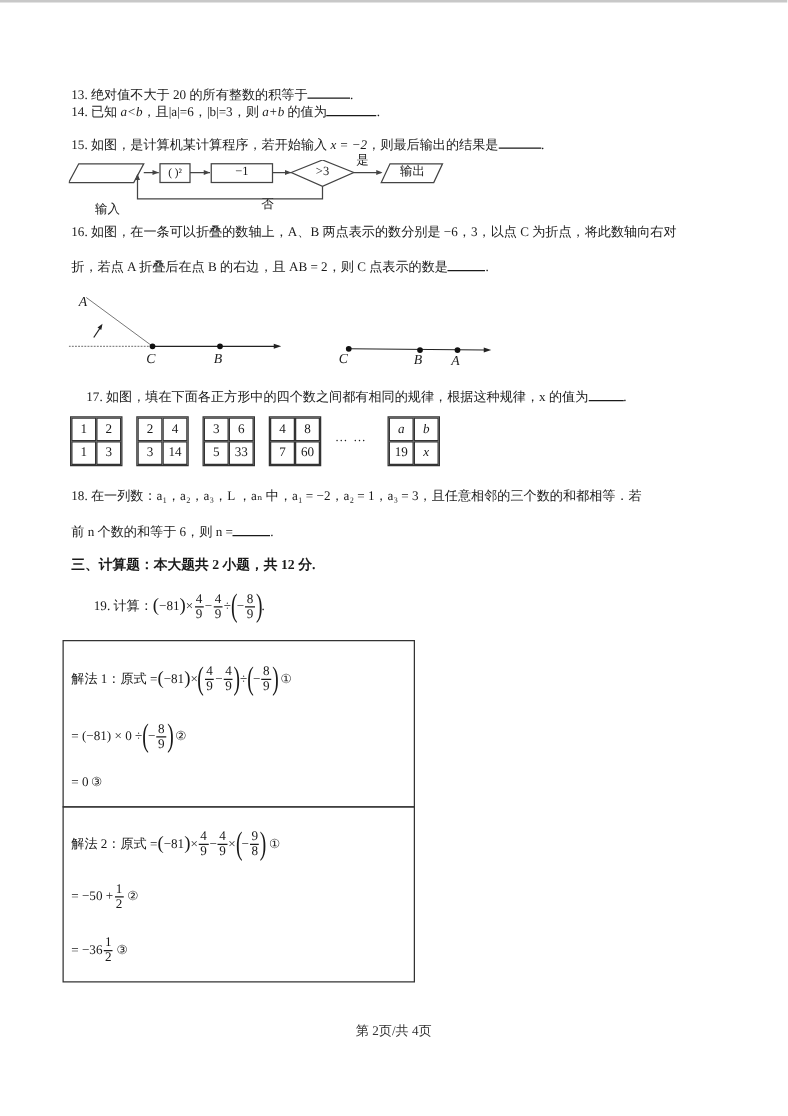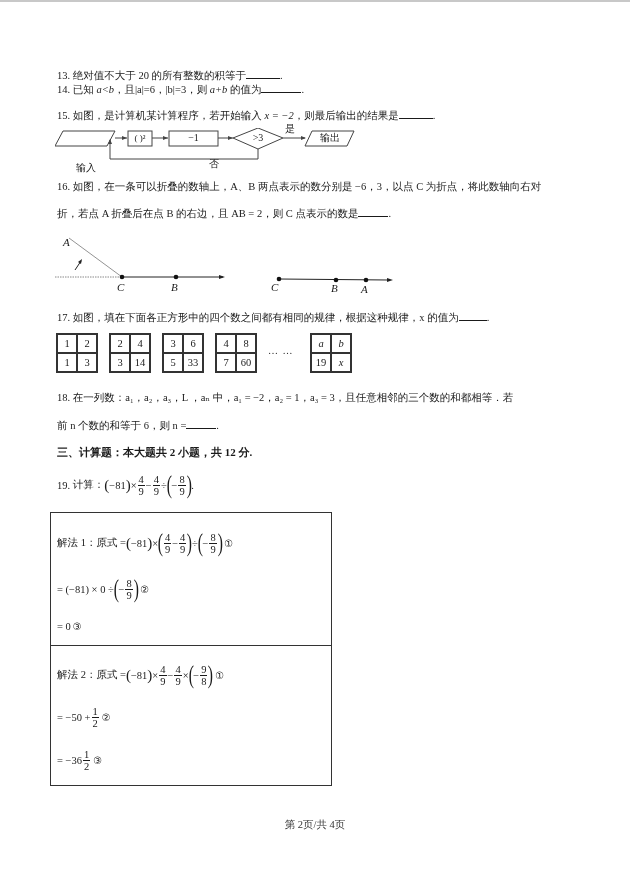--- a/index.html
+++ b/index.html
@@ -120,21 +120,21 @@
     <circle cx="311" cy="48" r="2.3" fill="#111"></circle>
   </svg>
   <span class="pt" style="left:8px;top:4px;" data-name="point-a-left">A</span>
   <span class="pt" style="left:62px;top:49px;" data-name="point-c-left">C</span>
   <span class="pt" style="left:116px;top:49px;" data-name="point-b-left">B</span>
   <span class="pt" style="left:216px;top:49px;" data-name="point-c-right">C</span>
   <span class="pt" style="left:276px;top:50px;" data-name="point-b-right">B</span>
   <span class="pt" style="left:306px;top:51px;" data-name="point-a-right">A</span>
 </div>
 
-<div class="line" style="top:310px;" data-name="question-17">
+<div class="line" style="top:310px;margin-left:12px;" data-name="question-17">
   <span data-name="q17-number">17.</span>
   <span data-name="q17-text">如图，填在下面各正方形中的四个数之间都有相同的规律，根据这种规律，x 的值为</span><span class="blank" style="width:28px" data-name="q17-blank"></span><span data-name="q17-period">.</span>
 </div>
 
 <div class="grids" data-name="q17-grid-sequence">
   <div class="grid" style="left:0" data-name="grid-1">
     <span data-name="grid-cell">1</span>
       <span data-name="grid-cell">2</span>
       <span data-name="grid-cell">1</span>
       <span data-name="grid-cell">3</span>
@@ -169,21 +169,21 @@
 <div class="line" style="top:391px;" data-name="question-18-line1">
   <span data-name="q18-number">18.</span>
   <span data-name="q18-text-1">在一列数：a₁，a₂，a₃，L ，aₙ 中，a₁ = −2，a₂ = 1，a₃ = 3，且任意相邻的三个数的和都相等．若</span>
 </div>
 <div class="line" style="top:418px;" data-name="question-18-line2">
   <span data-name="q18-text-2">前 n 个数的和等于 6，则 n =</span><span class="blank" style="width:30px" data-name="q18-blank"></span><span data-name="q18-period">.</span>
 </div>
 
 <div class="line section-title" style="top:445px;" data-name="section-3-title">三、计算题：本大题共 2 小题，共 12 分.</div>
 
-<div class="mline" style="top:470px;height:30px;" data-name="question-19">
+<div class="mline" style="top:470px;height:30px;margin-left:18px;" data-name="question-19">
   <span data-name="q19-number">19.</span>&nbsp;<span data-name="q19-label">计算：</span>
   <span class="midp" data-name="paren">(</span><span data-name="math-term">−81</span><span class="midp" data-name="paren">)</span><span data-name="math-op">×</span>
   <span class="frac" data-name="fraction">
       <span class="num">4</span>
       <span>9</span>
     </span>
   <span data-name="math-op">−</span>
   <span class="frac" data-name="fraction">
       <span class="num">4</span>
       <span>9</span>

